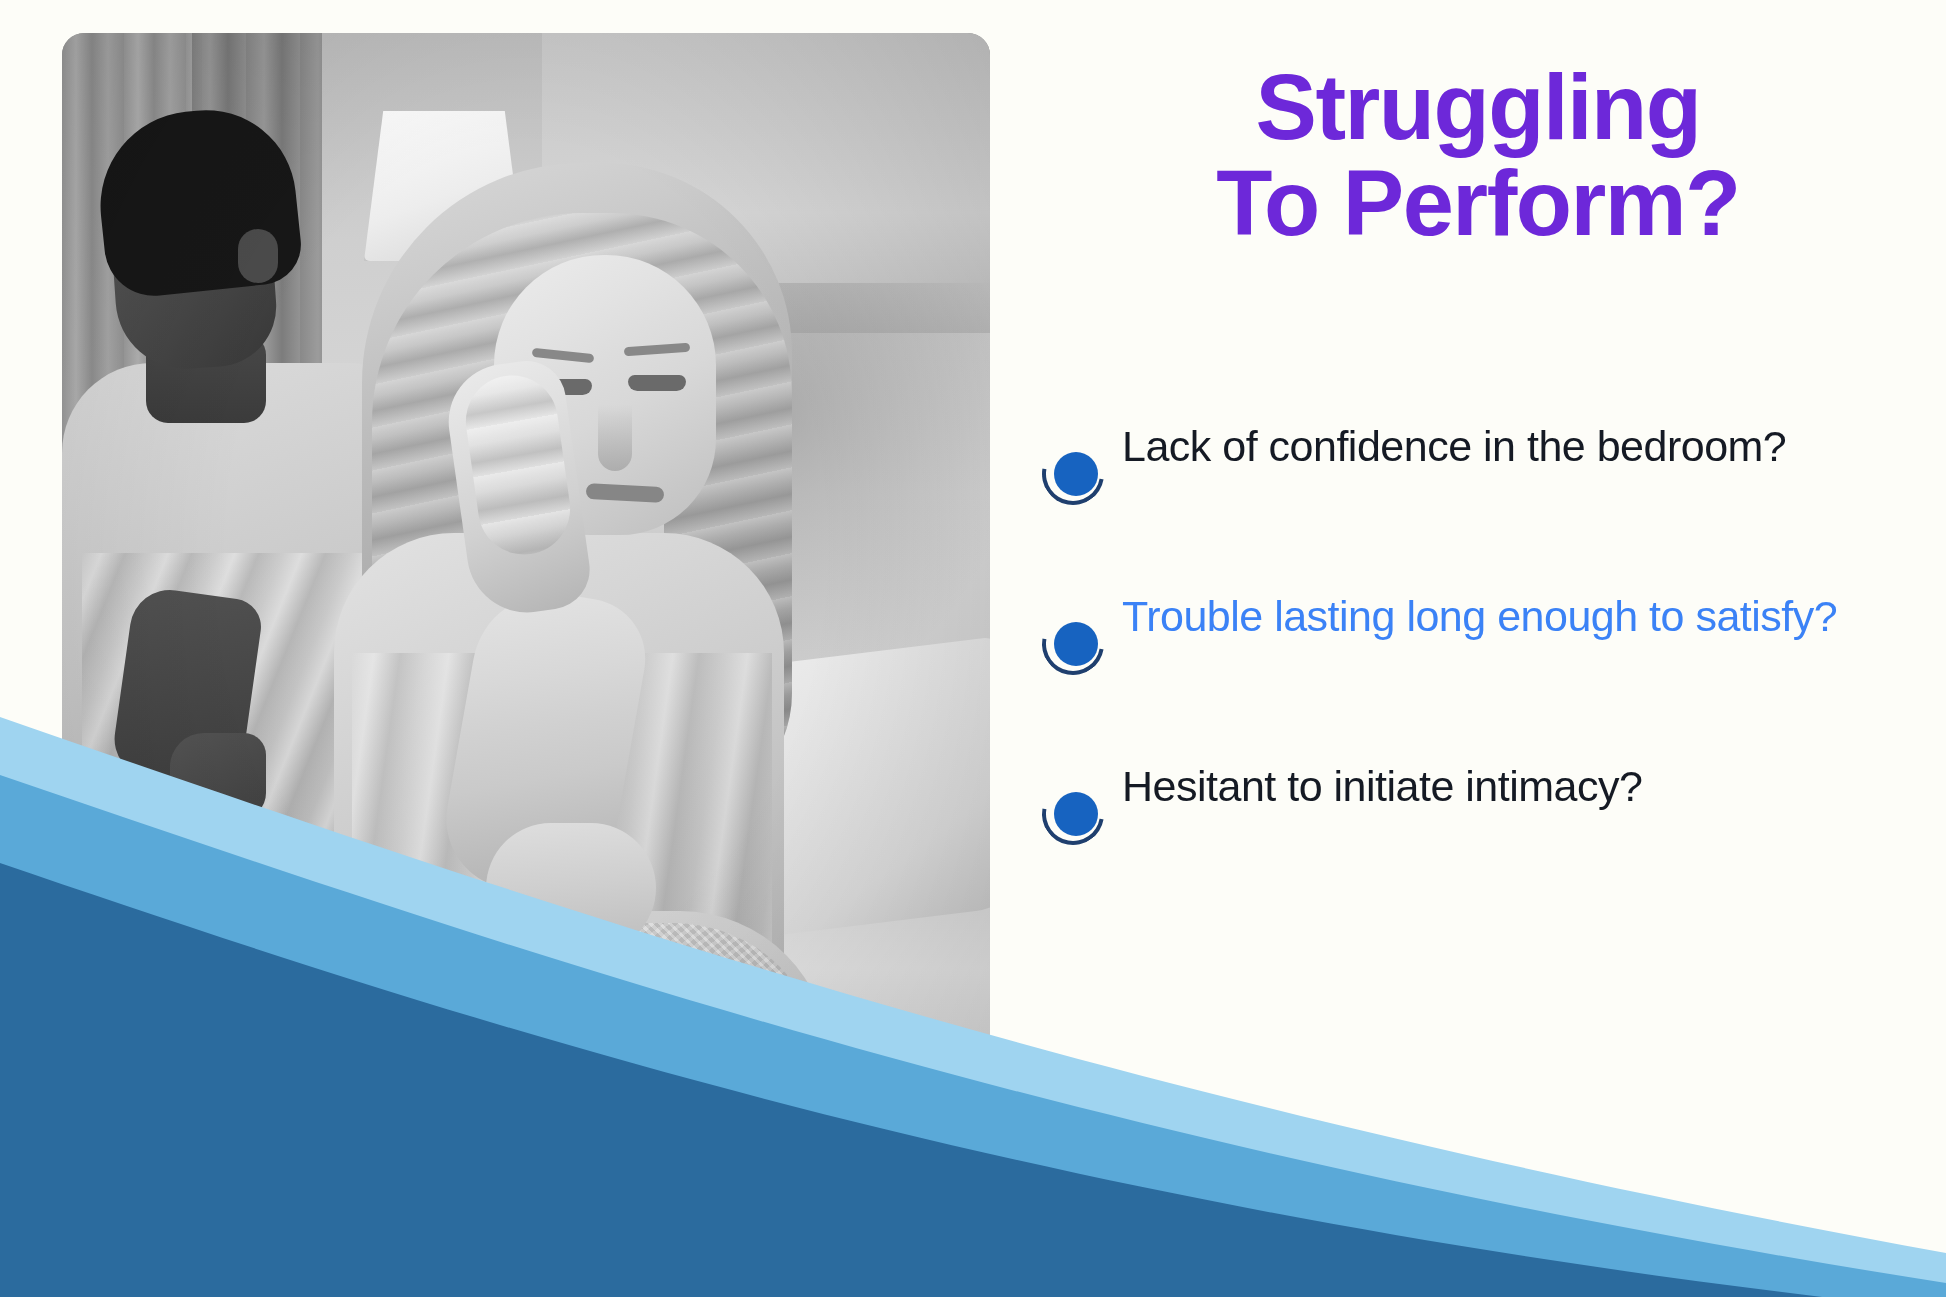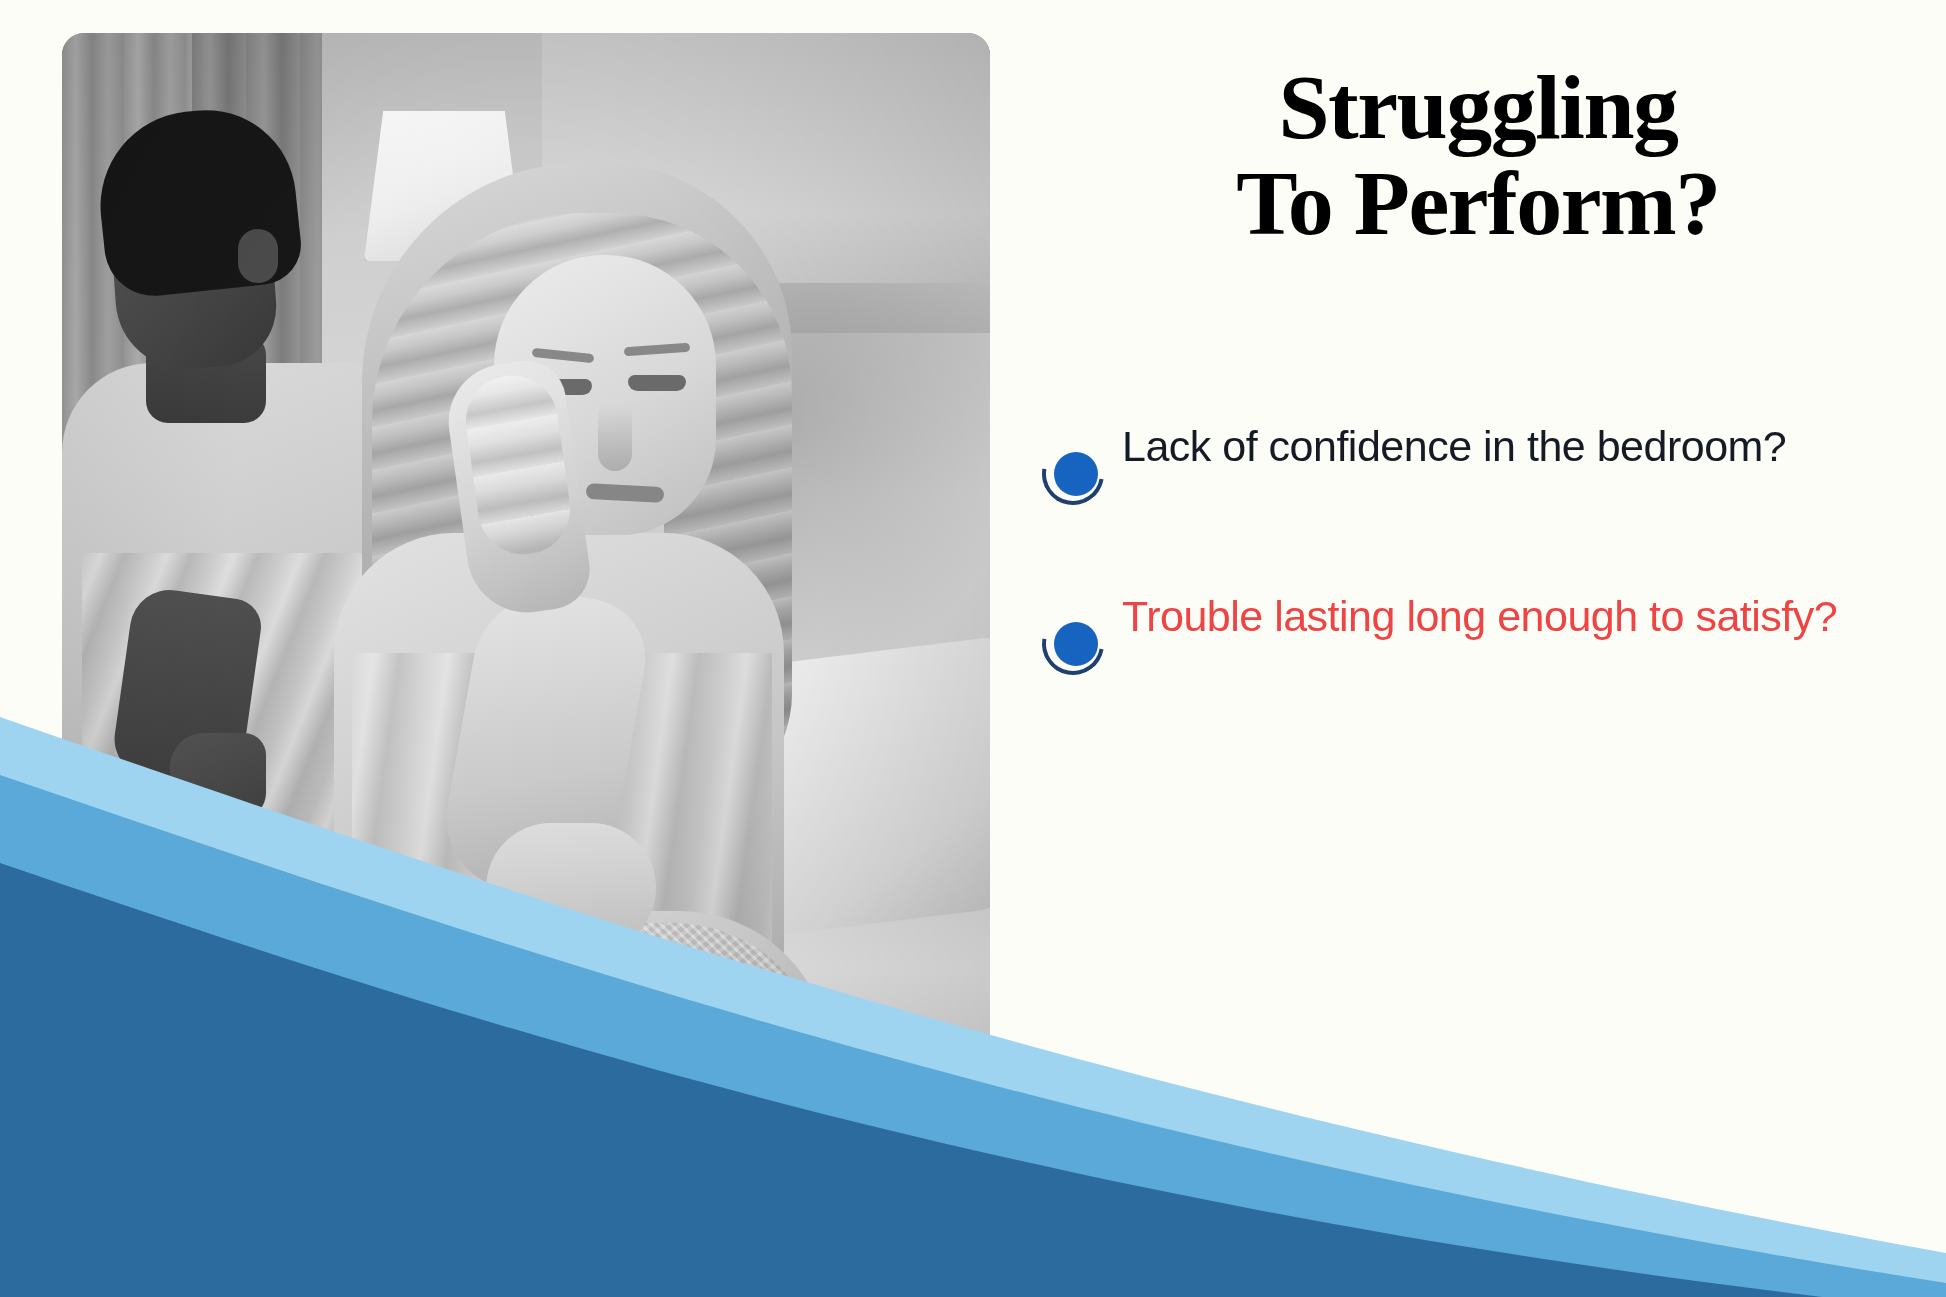--- a/index.html
+++ b/index.html
@@ -399,43 +399,50 @@
       <div class="w-mouth"></div>
       <div class="w-hand"></div>
       <div class="w-fingers"></div>
 
       <div class="photo-vignette"></div>
     </div>
   </div>
 
   <div class="content">
 
-    <div class="headline" style="color: #000000; font-family: Liberation Serif, serif;">
+    <div class="headline" style="color: #6d28d9;">
       <span class="l1">Struggling</span>
       <span class="l2">To Perform?</span>
     </div>
 
     <div class="bullets">
 
       <div class="bullet">
         <span class="bullet-marker">
           <span class="ring" style="border-color: transparent transparent rgb(31, 63, 110) rgb(31, 63, 110);"></span>
           <span class="dot" style="background: rgb(23, 99, 192);"></span>
         </span>
         <span class="bullet-text" style="color: rgb(21, 26, 36);">Lack of confidence in the bedroom?</span>
       </div>
 
       <div class="bullet">
         <span class="bullet-marker">
           <span class="ring" style="border-color: transparent transparent rgb(31, 63, 110) rgb(31, 63, 110);"></span>
           <span class="dot" style="background: rgb(23, 99, 192);"></span>
         </span>
-        <span class="bullet-text" style="color: #ef4444;">Trouble lasting long enough to satisfy?</span>
+        <span class="bullet-text" style="color: #3b82f6;">Trouble lasting long enough to satisfy?</span>
       </div>
 
+      <div class="bullet">
+        <span class="bullet-marker">
+          <span class="ring" style="border-color: transparent transparent rgb(31, 63, 110) rgb(31, 63, 110);"></span>
+          <span class="dot" style="background: rgb(23, 99, 192);"></span>
+        </span>
+        <span class="bullet-text" style="color: rgb(21, 26, 36);">Hesitant to initiate intimacy?</span>
+      </div>
 
     </div>
   </div>
 
   <svg class="wave" viewBox="0 0 1946 600" preserveAspectRatio="none">
     <path d="M0,20 C520,200 1090,400 1946,556 L1946,600 L0,600 Z" fill="#9fd4f0"></path>
     <path d="M0,78 C520,256 1090,452 1946,586 L1946,600 L0,600 Z" fill="#5aa9d8"></path>
     <path d="M0,166 C480,330 1060,520 1946,614 L1946,600 L0,600 Z" fill="#2b6b9e"></path>
   </svg>
 

